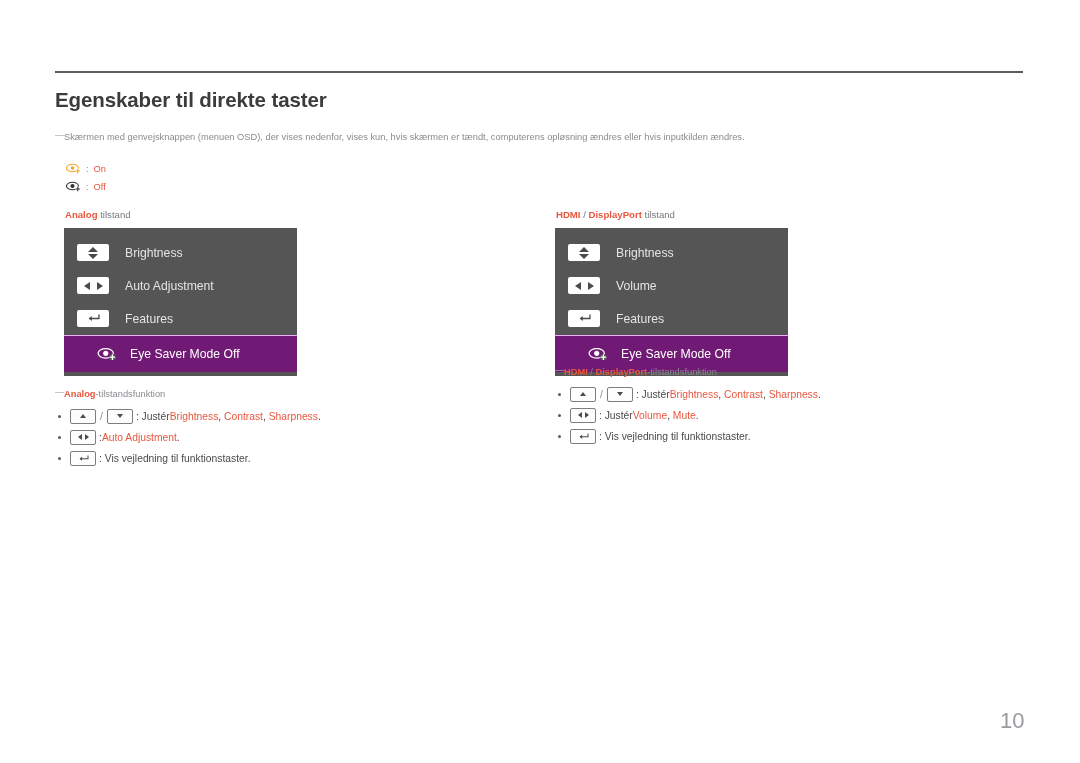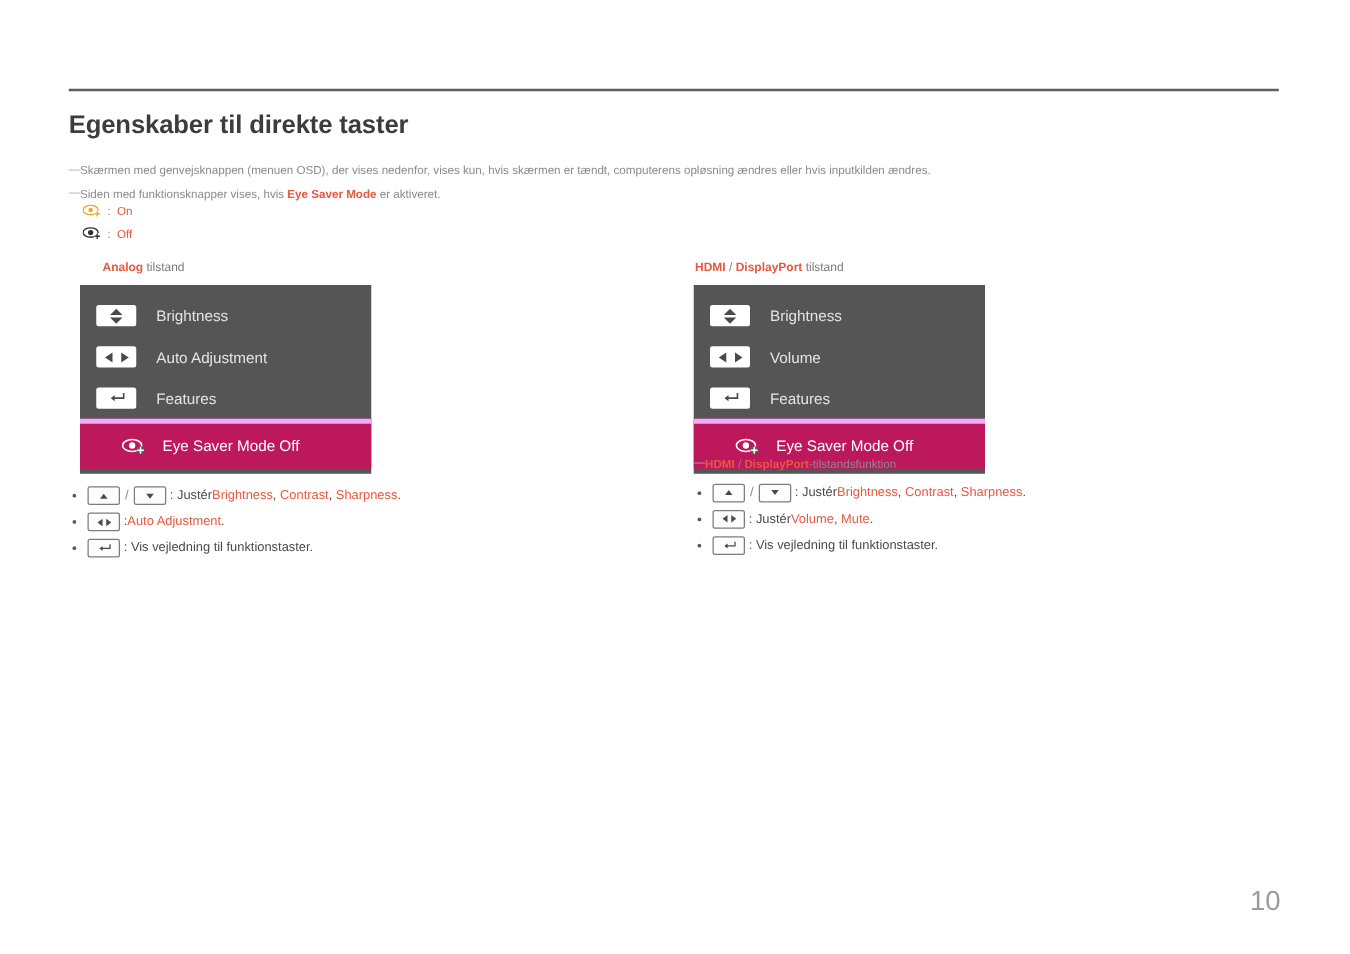--- a/index.html
+++ b/index.html
@@ -75,21 +75,21 @@
 
   .eye-ico { display: block; }
 
   
   .sect-label {
     position: absolute;
     font-size: 9.6px;
     color: #7a7a80;
     white-space: nowrap;
   }
-  .sect-left  { left: 82px; top: 209px; }
+  .sect-left  { left: 65px; top: 209px; }
   .sect-right { left: 556px; top: 209px; }
 
   
   .osd {
     position: absolute;
     background: #555555;
     width: 233px;
   }
   .osd-left  { left: 64px;  top: 228px; }
   .osd-right { left: 555px; top: 228px; }
@@ -114,22 +114,22 @@
   .osd-row .lbl {
     margin-left: 16px;
     font-size: 12.2px;
     color: #e4e4e4;
   }
   .osd-eye-row {
     height: 36px;
     display: flex;
     align-items: center;
     padding-left: 33px;
-    background: #be185d;
-    border-top: 4px solid #f0abfc;
+    background: #701a75;
+    border-top: 1px solid #f0abfc;
   }
   .osd-eye-row .lbl {
     margin-left: 13px;
     font-size: 12.2px;
     color: #ffffff;
   }
   .osd-pad-top { height: 8px; }
   .osd-pad-bot { height: 4px; }
 
   
@@ -260,23 +260,20 @@
 <div class="page">
 
   <div class="top-rule"></div>
 
   <div class="page-title">Egenskaber til direkte taster</div>
 
   <div class="note note1">
     <span class="dash">—</span><span>Skærmen med genvejsknappen (menuen OSD), der vises nedenfor, vises kun, hvis skærmen er tændt, computerens opløsning ændres eller hvis inputkilden ændres.</span>
   </div>
 
-  <div class="note note2">
-    <span class="dash">—</span><span>Siden med funktionsknapper vises, hvis </span><span class="hl">Eye Saver Mode</span><span> er aktiveret.</span>
-  </div>
 
   <div class="legend-row legend-on">
     <span>
       <svg class="eye-ico" width="15" height="11" viewBox="0 0 30 22">
         <ellipse cx="13" cy="10" rx="12" ry="7.5" fill="none" stroke="#f5a623" stroke-width="2.2"></ellipse>
         <circle cx="13" cy="10" r="3.6" fill="#f5a623"></circle>
         <circle cx="23.5" cy="16" r="5.2" fill="#ffffff"></circle>
         <path d="M23.5 12.3 v7.4 M19.8 16 h7.4" stroke="#f5a623" stroke-width="2.2" stroke-linecap="round"></path>
       </svg>
     </span>
@@ -343,20 +340,23 @@
           <path d="M23.5 12.5 v7 M20 16 h7" stroke="#ffffff" stroke-width="2" stroke-linecap="round"></path>
         </svg>
       </span>
       <span class="lbl">Eye Saver Mode Off</span>
     </div>
 
     <div class="osd-pad-bot"></div>
   </div>
 
   <div class="list-block list-left">
+    <div class="sub-note">
+      <span class="dash">—</span><span class="hl">Analog</span><span>-tilstandsfunktion</span>
+    </div>
 
     <div class="bullet-item">
       <span class="dot"></span>
       <span class="kbtn">
           <span class="tri-up-s"></span>
         </span>
       <span class="slash">/</span>
       <span class="kbtn">
           <span class="tri-dn-s"></span>
         </span>

